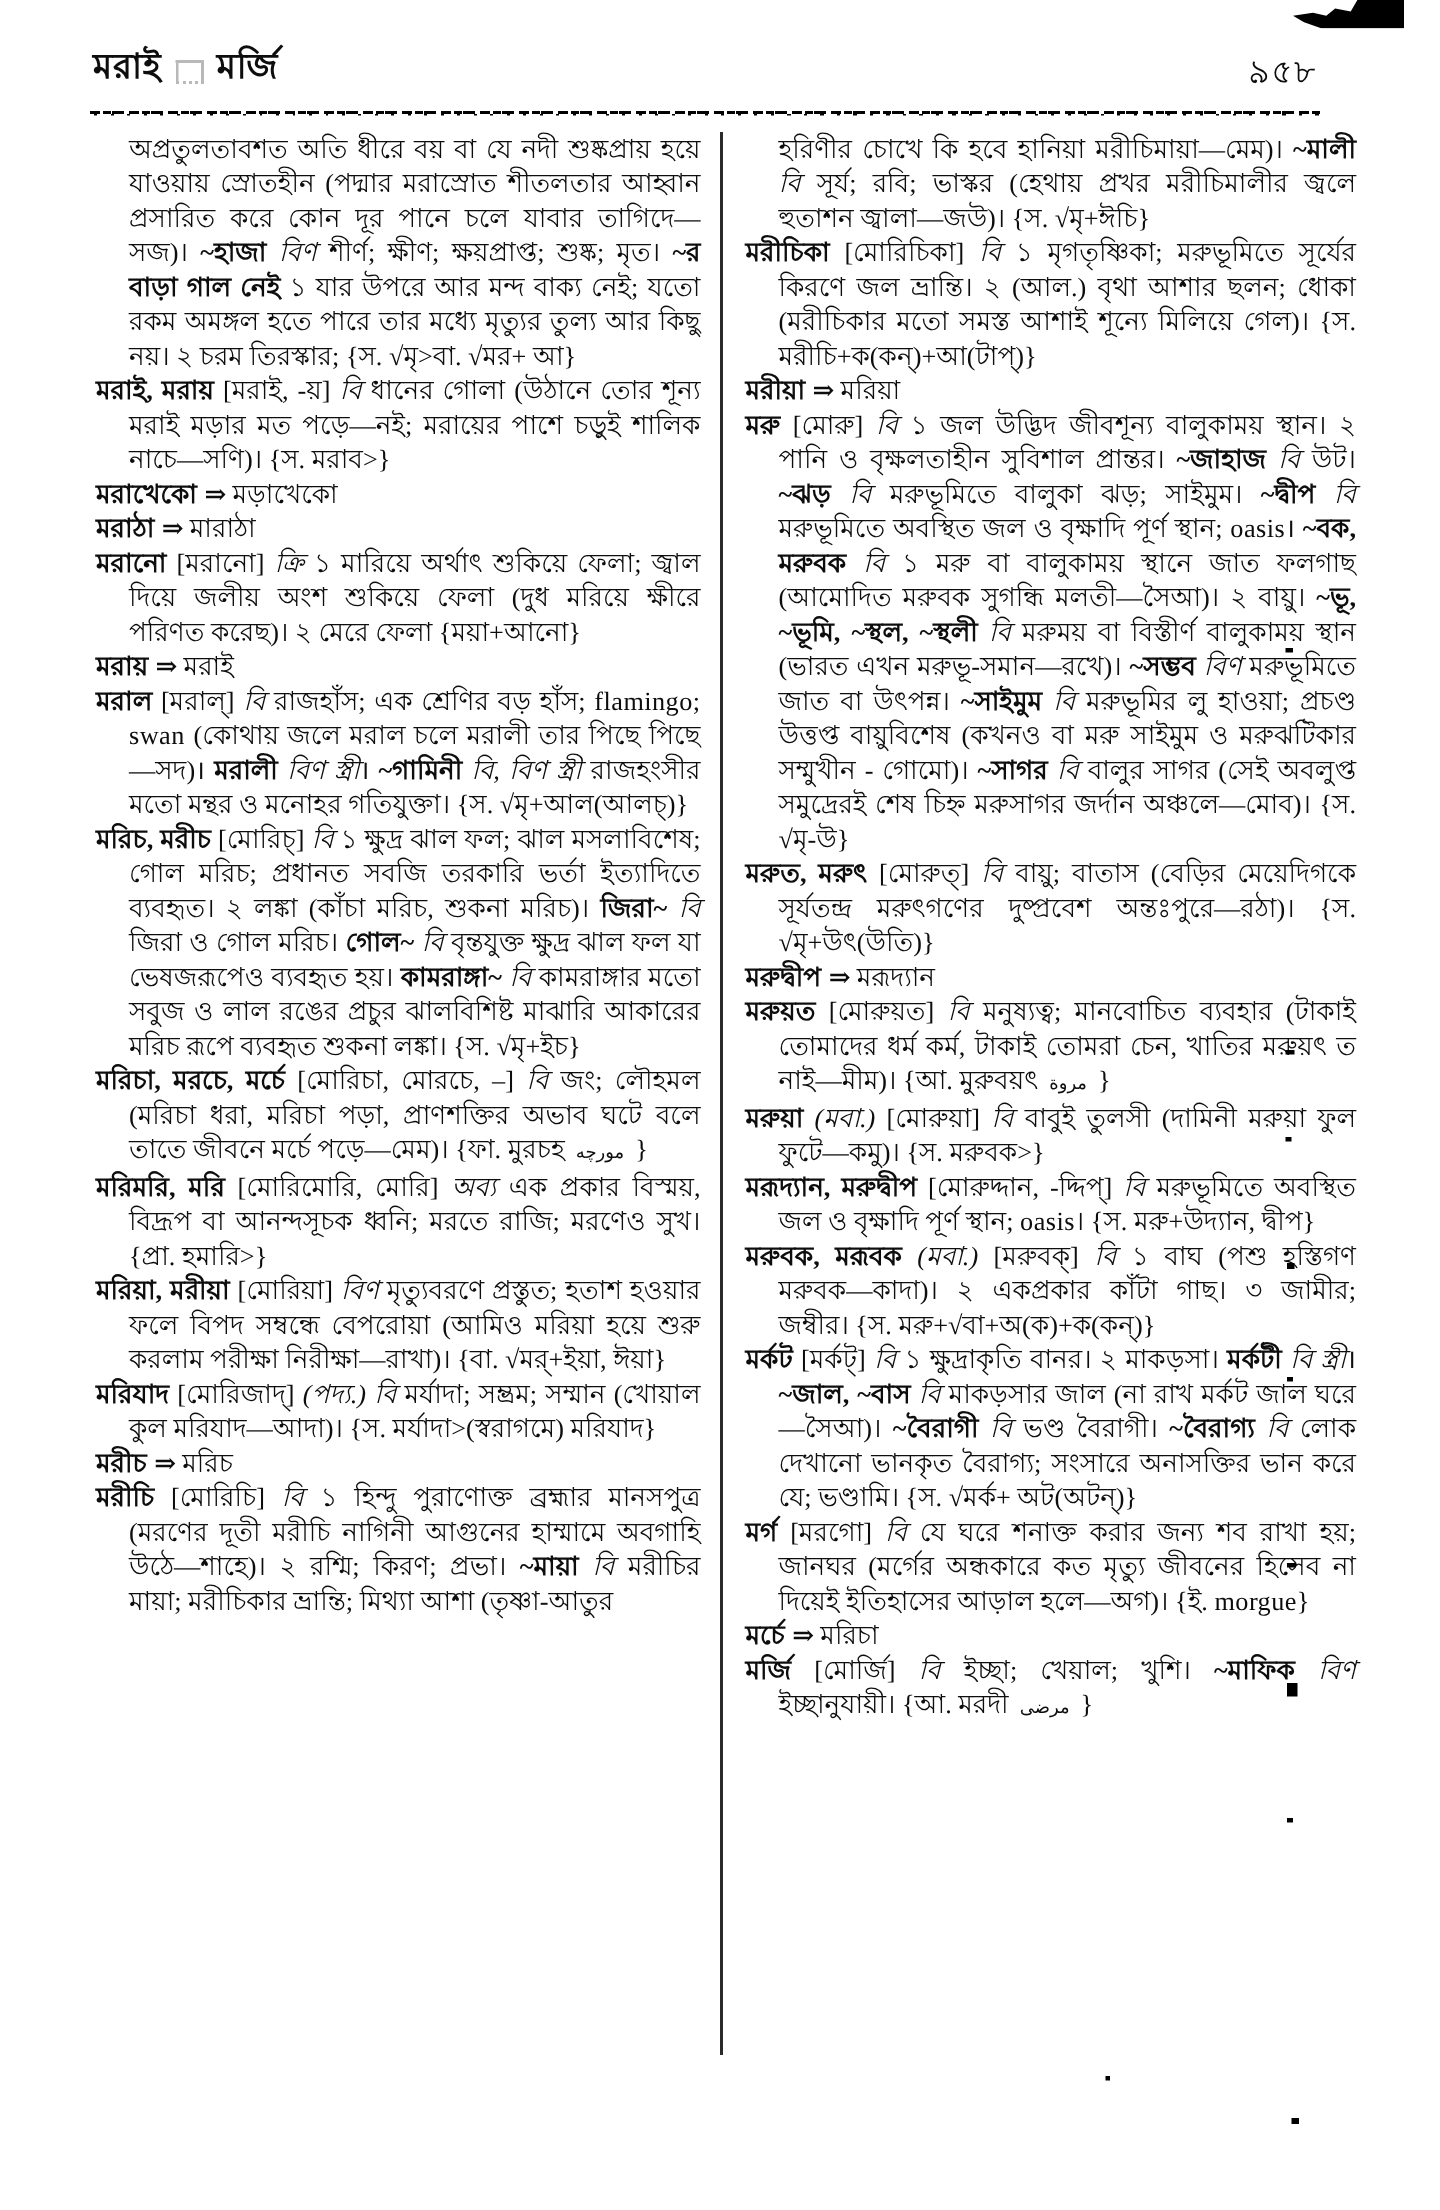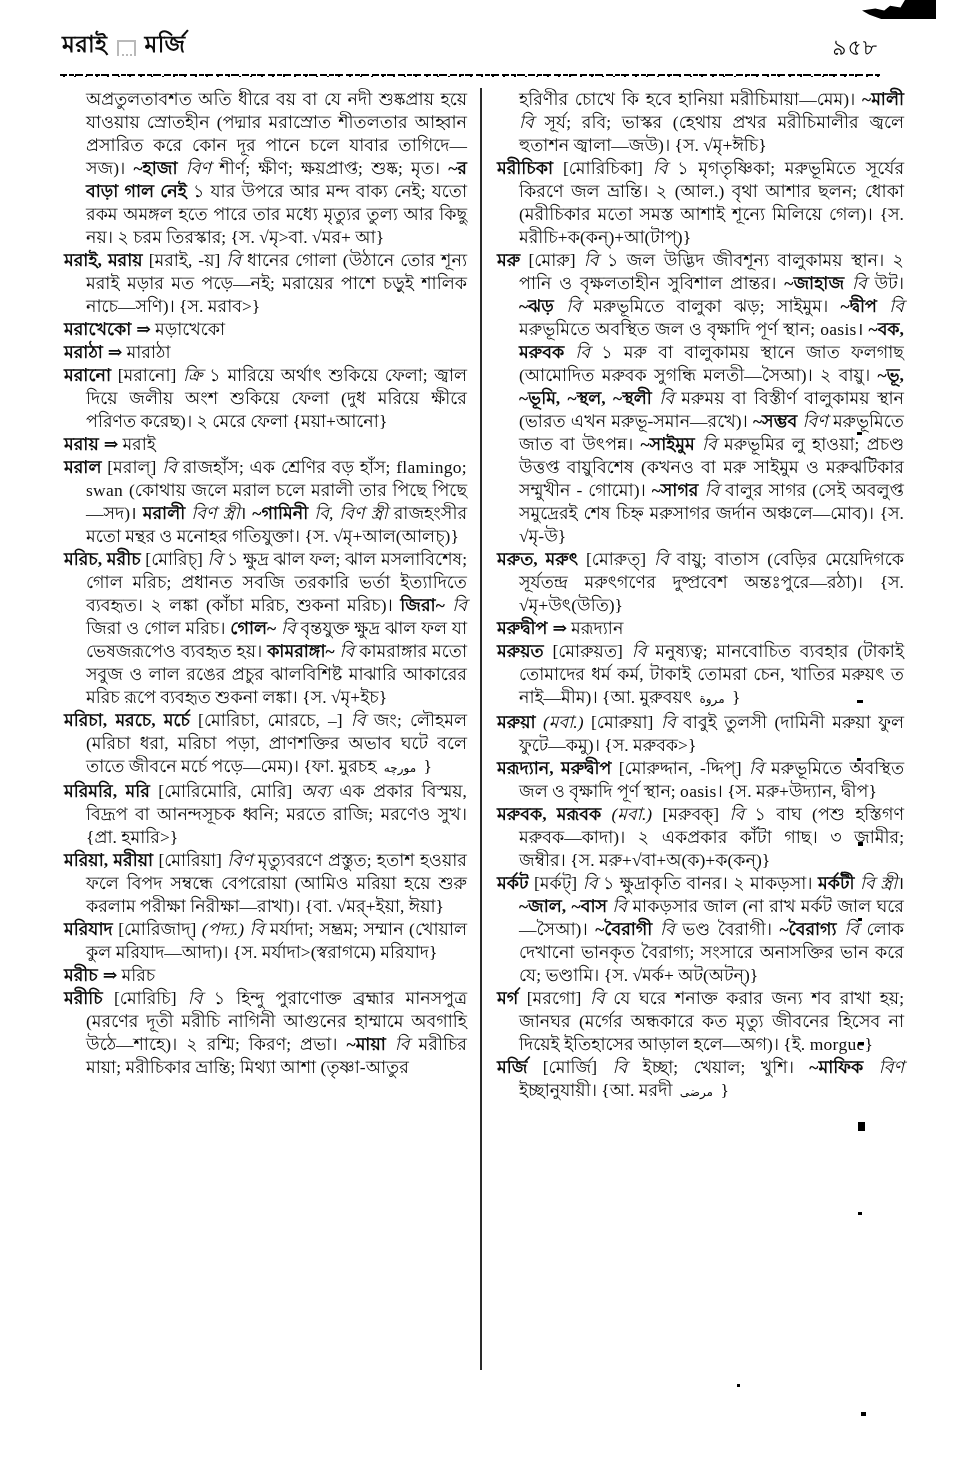--- a/index.html
+++ b/index.html
@@ -109,29 +109,31 @@
         <p class="entry entry"><span class="r-b">মরিমরি, মরি </span><span class="r-n">[মোরিমোরি, মোরি] </span><span class="r-i">অব্য </span><span class="r-n">এক প্রকার বিস্ময়, বিদ্রূপ বা আনন্দসূচক ধ্বনি; মরতে রাজি; মরণেও সুখ। {প্রা. হমারি&gt;}</span></p>
         <p class="entry entry"><span class="r-b">মরিয়া, মরীয়া </span><span class="r-n">[মোরিয়া] </span><span class="r-i">বিণ </span><span class="r-n">মৃত্যুবরণে প্রস্তুত; হতাশ হওয়ার ফলে বিপদ সম্বন্ধে বেপরোয়া (আমিও মরিয়া হয়ে শুরু করলাম পরীক্ষা নিরীক্ষা—রাখা)। {বা. √মর্+ইয়া, ঈয়া}</span></p>
         <p class="entry entry"><span class="r-b">মরিযাদ </span><span class="r-n">[মোরিজাদ্] </span><span class="r-i">(পদ্য.) বি </span><span class="r-n">মর্যাদা; সম্ভ্রম; সম্মান (খোয়াল কুল মরিযাদ—আদা)। {স. মর্যাদা&gt;(স্বরাগমে) মরিযাদ}</span></p>
         <p class="entry xref"><span class="r-b">মরীচ</span><span class="r-x">⇒</span><span class="r-n">মরিচ</span></p>
         <p class="entry entry"><span class="r-b">মরীচি </span><span class="r-n">[মোরিচি] </span><span class="r-i">বি </span><span class="r-n">১ হিন্দু পুরাণোক্ত ব্রহ্মার মানসপুত্র (মরণের দূতী মরীচি নাগিনী আগুনের হাম্মামে অবগাহি উঠে—শাহে)। ২ রশ্মি; কিরণ; প্রভা। </span><span class="r-b">~মায়া </span><span class="r-i">বি </span><span class="r-n">মরীচির মায়া; মরীচিকার ভ্রান্তি; মিথ্যা আশা (তৃষ্ণা-আতুর</span></p>
       </div>
     <div class="column-divider"></div>
     <div class="col col-right">
         <p class="entry cont"><span class="r-n">হরিণীর চোখে কি হবে হানিয়া মরীচিমায়া—মেম)। </span><span class="r-b">~মালী </span><span class="r-i">বি </span><span class="r-n">সূর্য; রবি; ভাস্কর (হেথায় প্রখর মরীচিমালীর জ্বলে হুতাশন জ্বালা—জউ)। {স. √মৃ+ঈচি}</span></p>
         <p class="entry entry"><span class="r-b">মরীচিকা </span><span class="r-n">[মোরিচিকা] </span><span class="r-i">বি </span><span class="r-n">১ মৃগতৃষ্ণিকা; মরুভূমিতে সূর্যের কিরণে জল ভ্রান্তি। ২ (আল.) বৃথা আশার ছলন; ধোকা (মরীচিকার মতো সমস্ত আশাই শূন্যে মিলিয়ে গেল)। {স. মরীচি+ক(কন্)+আ(টাপ্)}</span></p>
+        <p class="entry xref"><span class="r-b">মরীয়া</span><span class="r-x">⇒</span><span class="r-n">মরিয়া</span></p>
         <p class="entry entry"><span class="r-b">মরু </span><span class="r-n">[মোরু] </span><span class="r-i">বি </span><span class="r-n">১ জল উদ্ভিদ জীবশূন্য বালুকাময় স্থান। ২ পানি ও বৃক্ষলতাহীন সুবিশাল প্রান্তর। </span><span class="r-b">~জাহাজ </span><span class="r-i">বি </span><span class="r-n">উট। </span><span class="r-b">~ঝড় </span><span class="r-i">বি </span><span class="r-n">মরুভূমিতে বালুকা ঝড়; সাইমুম। </span><span class="r-b">~দ্বীপ </span><span class="r-i">বি </span><span class="r-n">মরুভূমিতে অবস্থিত জল ও বৃক্ষাদি পূর্ণ স্থান; </span><span class="r-en">oasis</span><span class="r-n">। </span><span class="r-b">~বক, মরুবক </span><span class="r-i">বি </span><span class="r-n">১ মরু বা বালুকাময় স্থানে জাত ফলগাছ (আমোদিত মরুবক সুগন্ধি মলতী—সৈআ)। ২ বায়ু। </span><span class="r-b">~ভূ, ~ভূমি, ~স্থল, ~স্থলী </span><span class="r-i">বি </span><span class="r-n">মরুময় বা বিস্তীর্ণ বালুকাময় স্থান (ভারত এখন মরুভূ-সমান—রখে)। </span><span class="r-b">~সম্ভব </span><span class="r-i">বিণ </span><span class="r-n">মরুভূমিতে জাত বা উৎপন্ন। </span><span class="r-b">~সাইমুম </span><span class="r-i">বি </span><span class="r-n">মরুভূমির লু হাওয়া; প্রচণ্ড উত্তপ্ত বায়ুবিশেষ (কখনও বা মরু সাইমুম ও মরুঝটিকার সম্মুখীন - গোমো)। </span><span class="r-b">~সাগর </span><span class="r-i">বি </span><span class="r-n">বালুর সাগর (সেই অবলুপ্ত সমুদ্রেরই শেষ চিহ্ন মরুসাগর জর্দান অঞ্চলে—মোব)। {স. √মৃ-উ}</span></p>
         <p class="entry entry"><span class="r-b">মরুত, মরুৎ </span><span class="r-n">[মোরুত্] </span><span class="r-i">বি </span><span class="r-n">বায়ু; বাতাস (বেড়ির মেয়েদিগকে সূর্যতন্দ্র মরুৎগণের দুষ্প্রবেশ অন্তঃপুরে—রঠা)। {স. √মৃ+উৎ(উতি)}</span></p>
         <p class="entry xref"><span class="r-b">মরুদ্বীপ</span><span class="r-x">⇒</span><span class="r-n">মরূদ্যান</span></p>
         <p class="entry entry"><span class="r-b">মরুয়ত </span><span class="r-n">[মোরুয়ত] </span><span class="r-i">বি </span><span class="r-n">মনুষ্যত্ব; মানবোচিত ব্যবহার (টাকাই তোমাদের ধর্ম কর্ম, টাকাই তোমরা চেন, খাতির মরুয়ৎ ত নাই—মীম)।  {আ. মুরুবয়ৎ </span><span class="r-ar">مروة</span><span class="r-n"> }</span></p>
         <p class="entry entry"><span class="r-b">মরুয়া </span><span class="r-i">(মবা.) </span><span class="r-n">[মোরুয়া] </span><span class="r-i">বি </span><span class="r-n">বাবুই তুলসী (দামিনী মরুয়া ফুল ফুটে—কমু)। {স. মরুবক&gt;}</span></p>
         <p class="entry entry"><span class="r-b">মরূদ্যান, মরুদ্বীপ </span><span class="r-n">[মোরুদ্দান, -দ্দিপ্] </span><span class="r-i">বি </span><span class="r-n">মরুভূমিতে অবস্থিত জল ও বৃক্ষাদি পূর্ণ স্থান; </span><span class="r-en">oasis</span><span class="r-n">। {স. মরু+উদ্যান, দ্বীপ}</span></p>
         <p class="entry entry"><span class="r-b">মরুবক, মরূবক </span><span class="r-i">(মবা.) </span><span class="r-n">[মরুবক্] </span><span class="r-i">বি </span><span class="r-n">১ বাঘ (পশু হস্তিগণ মরুবক—কাদা)। ২ একপ্রকার কাঁটা গাছ। ৩ জামীর; জম্বীর। {স. মরু+√বা+অ(ক)+ক(কন্)}</span></p>
         <p class="entry entry"><span class="r-b">মর্কট </span><span class="r-n">[মর্কট্] </span><span class="r-i">বি </span><span class="r-n">১ ক্ষুদ্রাকৃতি বানর। ২ মাকড়সা। </span><span class="r-b">মর্কটী </span><span class="r-i">বি স্ত্রী</span><span class="r-n">। </span><span class="r-b">~জাল, ~বাস </span><span class="r-i">বি </span><span class="r-n">মাকড়সার জাল (না রাখ মর্কট জাল ঘরে—সৈআ)। </span><span class="r-b">~বৈরাগী </span><span class="r-i">বি </span><span class="r-n">ভণ্ড বৈরাগী। </span><span class="r-b">~বৈরাগ্য </span><span class="r-i">বি </span><span class="r-n">লোক দেখানো ভানকৃত বৈরাগ্য; সংসারে অনাসক্তির ভান করে যে; ভণ্ডামি। {স. √মর্ক+ অট(অটন্)}</span></p>
         <p class="entry entry"><span class="r-b">মর্গ </span><span class="r-n">[মরগো] </span><span class="r-i">বি </span><span class="r-n">যে ঘরে শনাক্ত করার জন্য শব রাখা হয়; জানঘর (মর্গের অন্ধকারে কত মৃত্যু জীবনের হিসেব না দিয়েই ইতিহাসের আড়াল হলে—অগ)।  {ই. </span><span class="r-en">morgue</span><span class="r-n">}</span></p>
+        <p class="entry xref"><span class="r-b">মর্চে</span><span class="r-x">⇒</span><span class="r-n">মরিচা</span></p>
         <p class="entry entry"><span class="r-b">মর্জি </span><span class="r-n">[মোর্জি] </span><span class="r-i">বি </span><span class="r-n">ইচ্ছা; খেয়াল; খুশি। </span><span class="r-b">~মাফিক </span><span class="r-i">বিণ </span><span class="r-n">ইচ্ছানুযায়ী। {আ. মরদী </span><span class="r-ar">مرضى</span><span class="r-n"> }</span></p>
       </div>
   </div>
 
   <div class="edge-tick t1"></div>
   <div class="edge-tick t2"></div>
   <div class="edge-tick t3"></div>
   <div class="edge-tick t4"></div>
   <div class="edge-tick t5"></div>
   <div class="edge-tick t6"></div>

